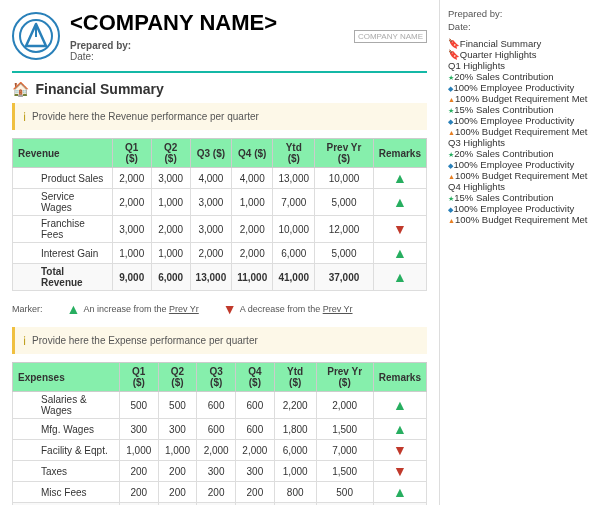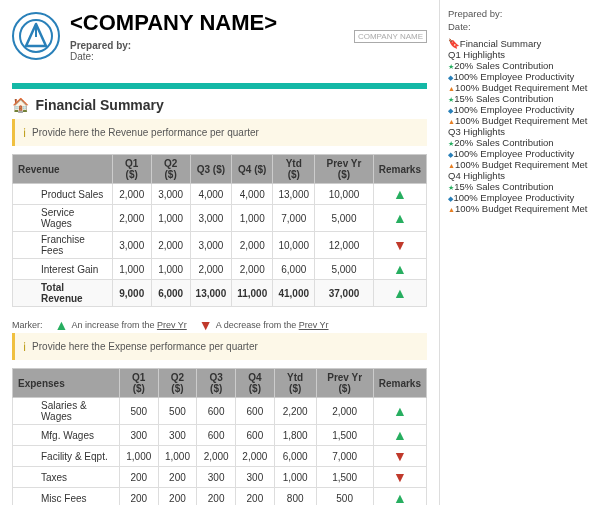--- a/index.html
+++ b/index.html
@@ -7,47 +7,47 @@
 
     
     .main-content { flex: 1; padding: 10px 12px; overflow-y: auto; border-right: 1px solid #ddd; }
     
     
     .sidebar { width: 160px; padding: 8px; font-size: 9.5px; color: #333; flex-shrink: 0; }
     .sidebar-label { color: #555; margin-bottom: 2px; }
     .sidebar-date { color: #555; margin-bottom: 6px; }
 
     
-    .header { display: flex; align-items: center; gap: 10px; margin-bottom: 8px; padding-bottom: 21px; border-bottom: 6px solid #14b8a6; }
+    .header { display: flex; align-items: center; gap: 10px; margin-bottom: 8px; padding-bottom: 9px; border-bottom: 2px solid #14b8a6; }
     .logo-circle { width: 48px; height: 48px; border-radius: 50%; border: 2px solid #2980b9; display: flex; align-items: center; justify-content: center; flex-shrink: 0; }
     .logo-inner { width: 34px; height: 34px; }
     .prepared-section { margin-top: 4px; font-size: 10px; color: #555; }
     .prepared-section .label { font-weight: bold; }
 
     
     .section-title { display: flex; align-items: center; gap: 6px; margin-bottom: 6px; }
     .section-icon { color: #c0392b; font-size: 14px; }
     .section-heading { font-size: 14px; font-weight: bold; color: #333; }
 
     
     .info-box { background: #fdf8e8; border-left: 3px solid #f0c040; padding: 5px 8px; margin-bottom: 8px; font-size: 10px; color: #555; display: flex; align-items: center; gap: 6px; }
     .info-icon { color: #c0a020; font-size: 12px; }
 
     
     .data-table { width: 100%; border-collapse: collapse; margin-bottom: 6px; font-size: 10px; }
-    .data-table th { background: #a3a3a3; border: 1px solid #ccc; padding: 3px 5px; text-align: center; font-weight: bold; color: #333; }
+    .data-table th { background: #86efac; border: 1px solid #ccc; padding: 3px 5px; text-align: center; font-weight: bold; color: #333; }
     .data-table th:first-child { text-align: left; }
     .data-table td { border: 1px solid #ddd; padding: 2px 5px; text-align: center; color: #333; }
     .data-table td:first-child { text-align: left; padding-left: 28px; }
     .data-table tr.total-row td { font-weight: bold; background: #f9f9f9; }
     .arrow-up { color: #27ae60; font-size: 14px; }
     .arrow-down { color: #c0392b; font-size: 14px; }
 
     
-    .marker-row { font-size: 9px; color: #555; display: flex; align-items: center; gap: 12px; }
+    .marker-row { font-size: 9px; color: #555; margin-bottom: 10px; display: flex; align-items: center; gap: 24px; }
     .marker-item { display: flex; align-items: center; gap: 3px; }
     .underline { text-decoration: underline; }
 
     
     .table-scroll { overflow-x: auto; margin-bottom: 4px; }
   </style>
 </head>
 <body>
 
 <div class="main-content">
@@ -269,20 +269,21 @@
     </table>
   </div>
 
 </div>
 
 <div class="sidebar">
   <div class="sidebar-label">Prepared by:</div>
   <div class="sidebar-date">Date:</div>
   <div id="sidebar-nav">
       <div class="nav-section blue"><span style="color:#2980b9;">🔖</span><span>Financial Summary</span></div>
+      <div class="nav-section"><span style="color:#c0392b;">🔖</span><span>Quarter Highlights</span></div>
       <div class="sub-section">Q1 Highlights</div>
       <div class="nav-item"><span style="color:#27ae60;font-size:7px;">★</span><span>20% Sales Contribution</span></div>
       <div class="nav-item"><span style="color:#2980b9;font-size:7px;">◆</span><span>100% Employee Productivity</span></div>
       <div class="nav-item"><span style="color:#e67e22;font-size:7px;">▲</span><span>100% Budget Requirement Met</span></div>
       <div class="nav-item"><span style="color:#27ae60;font-size:7px;">★</span><span>15% Sales Contribution</span></div>
       <div class="nav-item"><span style="color:#2980b9;font-size:7px;">◆</span><span>100% Employee Productivity</span></div>
       <div class="nav-item"><span style="color:#e67e22;font-size:7px;">▲</span><span>100% Budget Requirement Met</span></div>
       <div class="sub-section">Q3 Highlights</div>
       <div class="nav-item"><span style="color:#27ae60;font-size:7px;">★</span><span>20% Sales Contribution</span></div>
       <div class="nav-item"><span style="color:#2980b9;font-size:7px;">◆</span><span>100% Employee Productivity</span></div>

